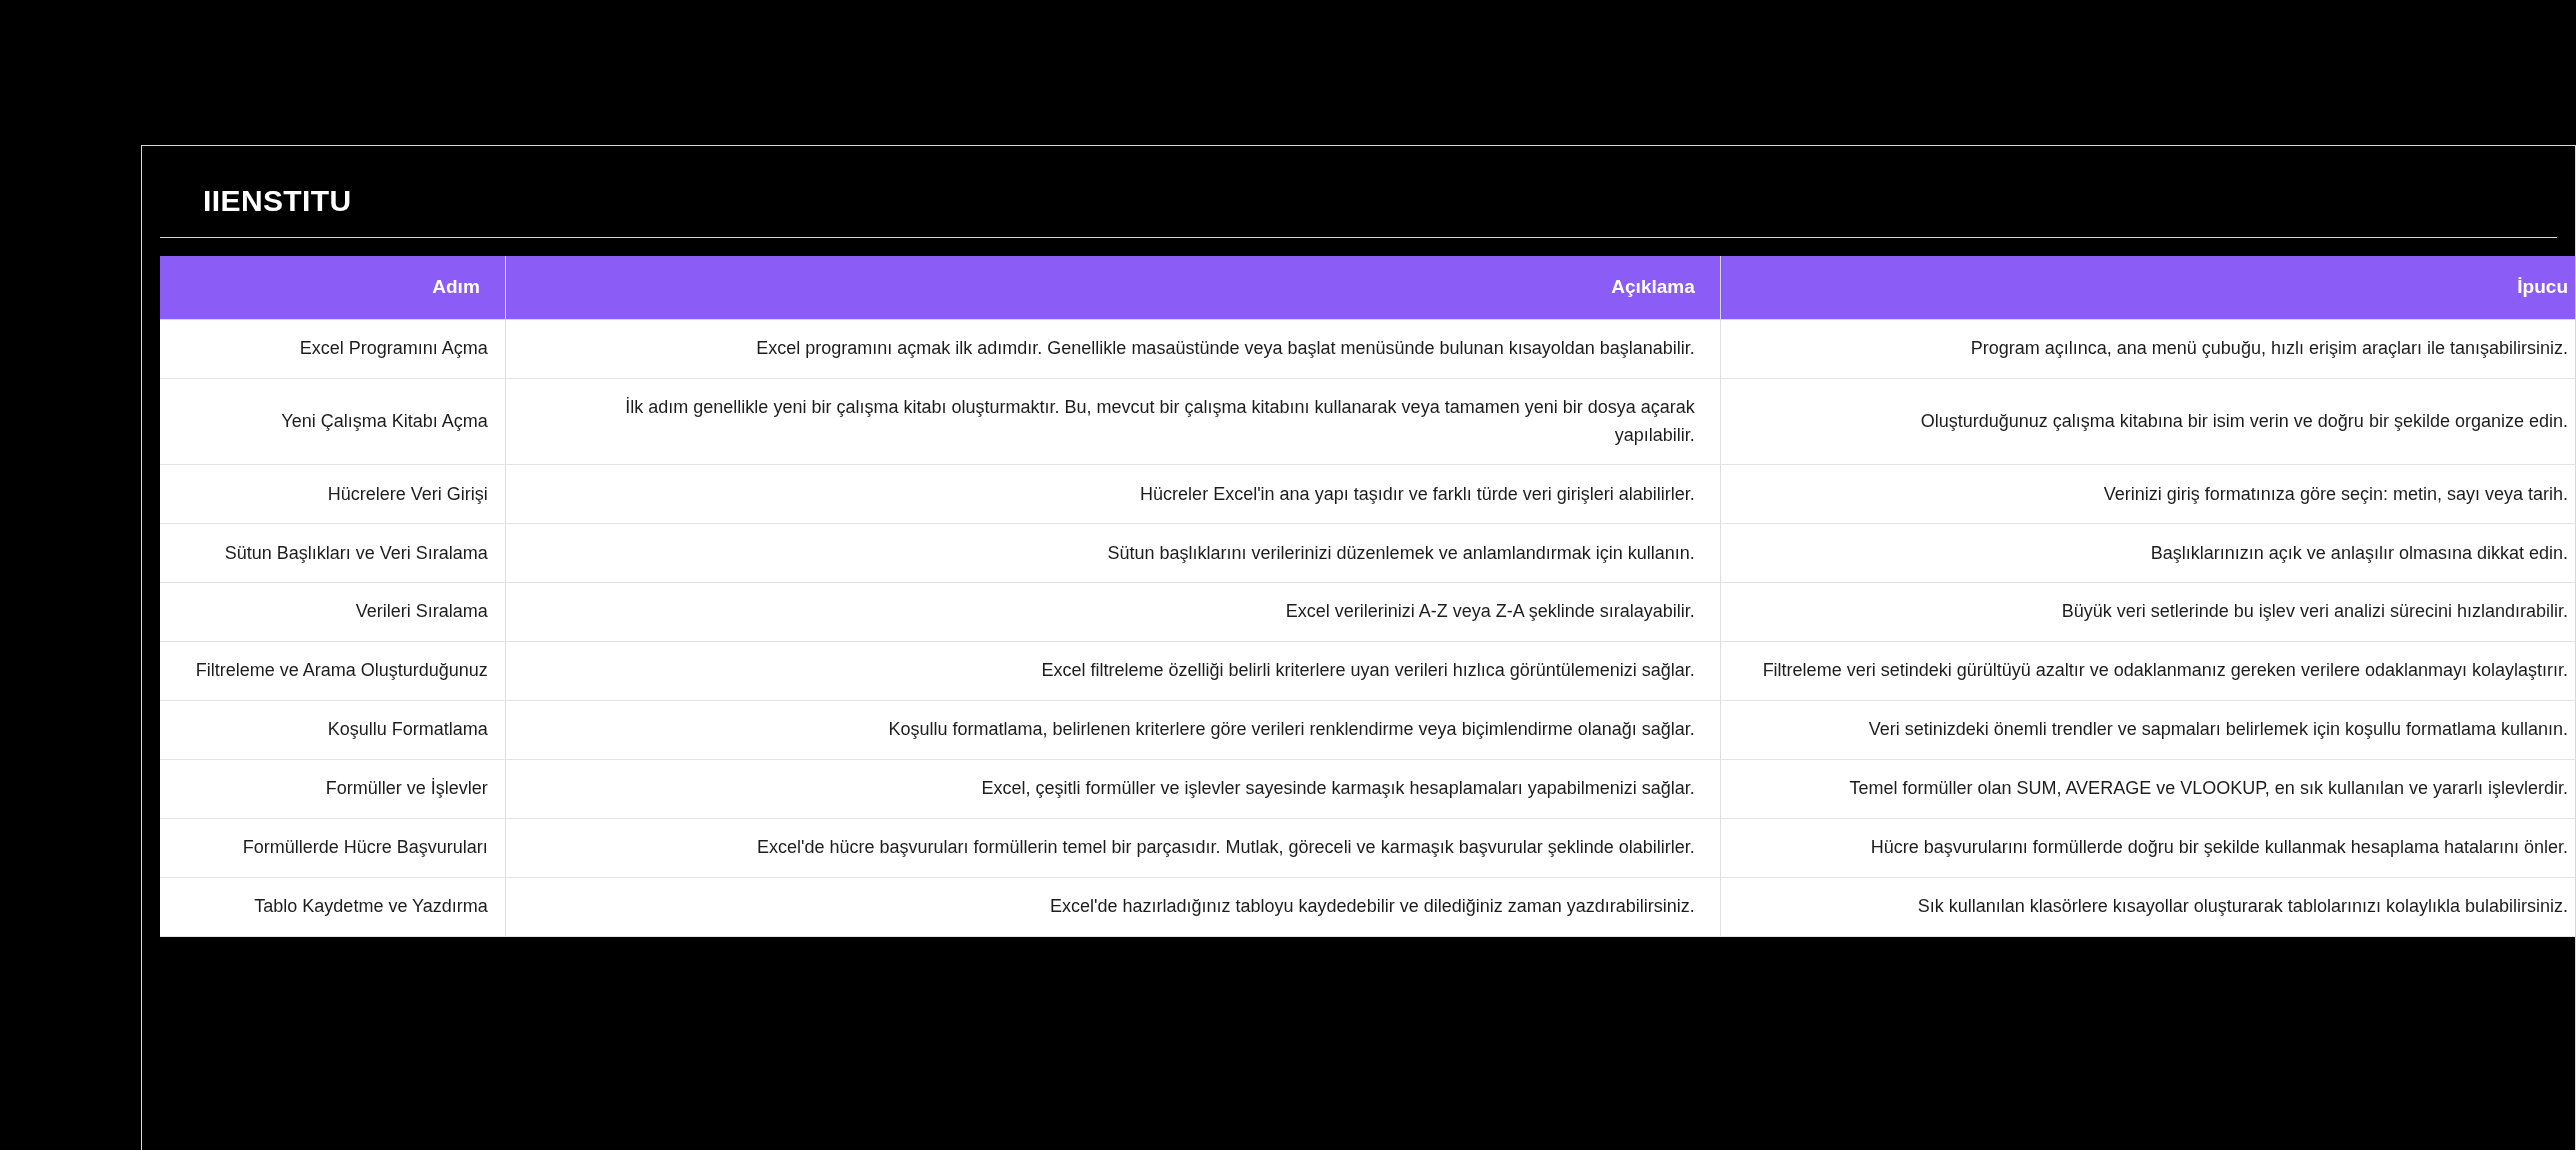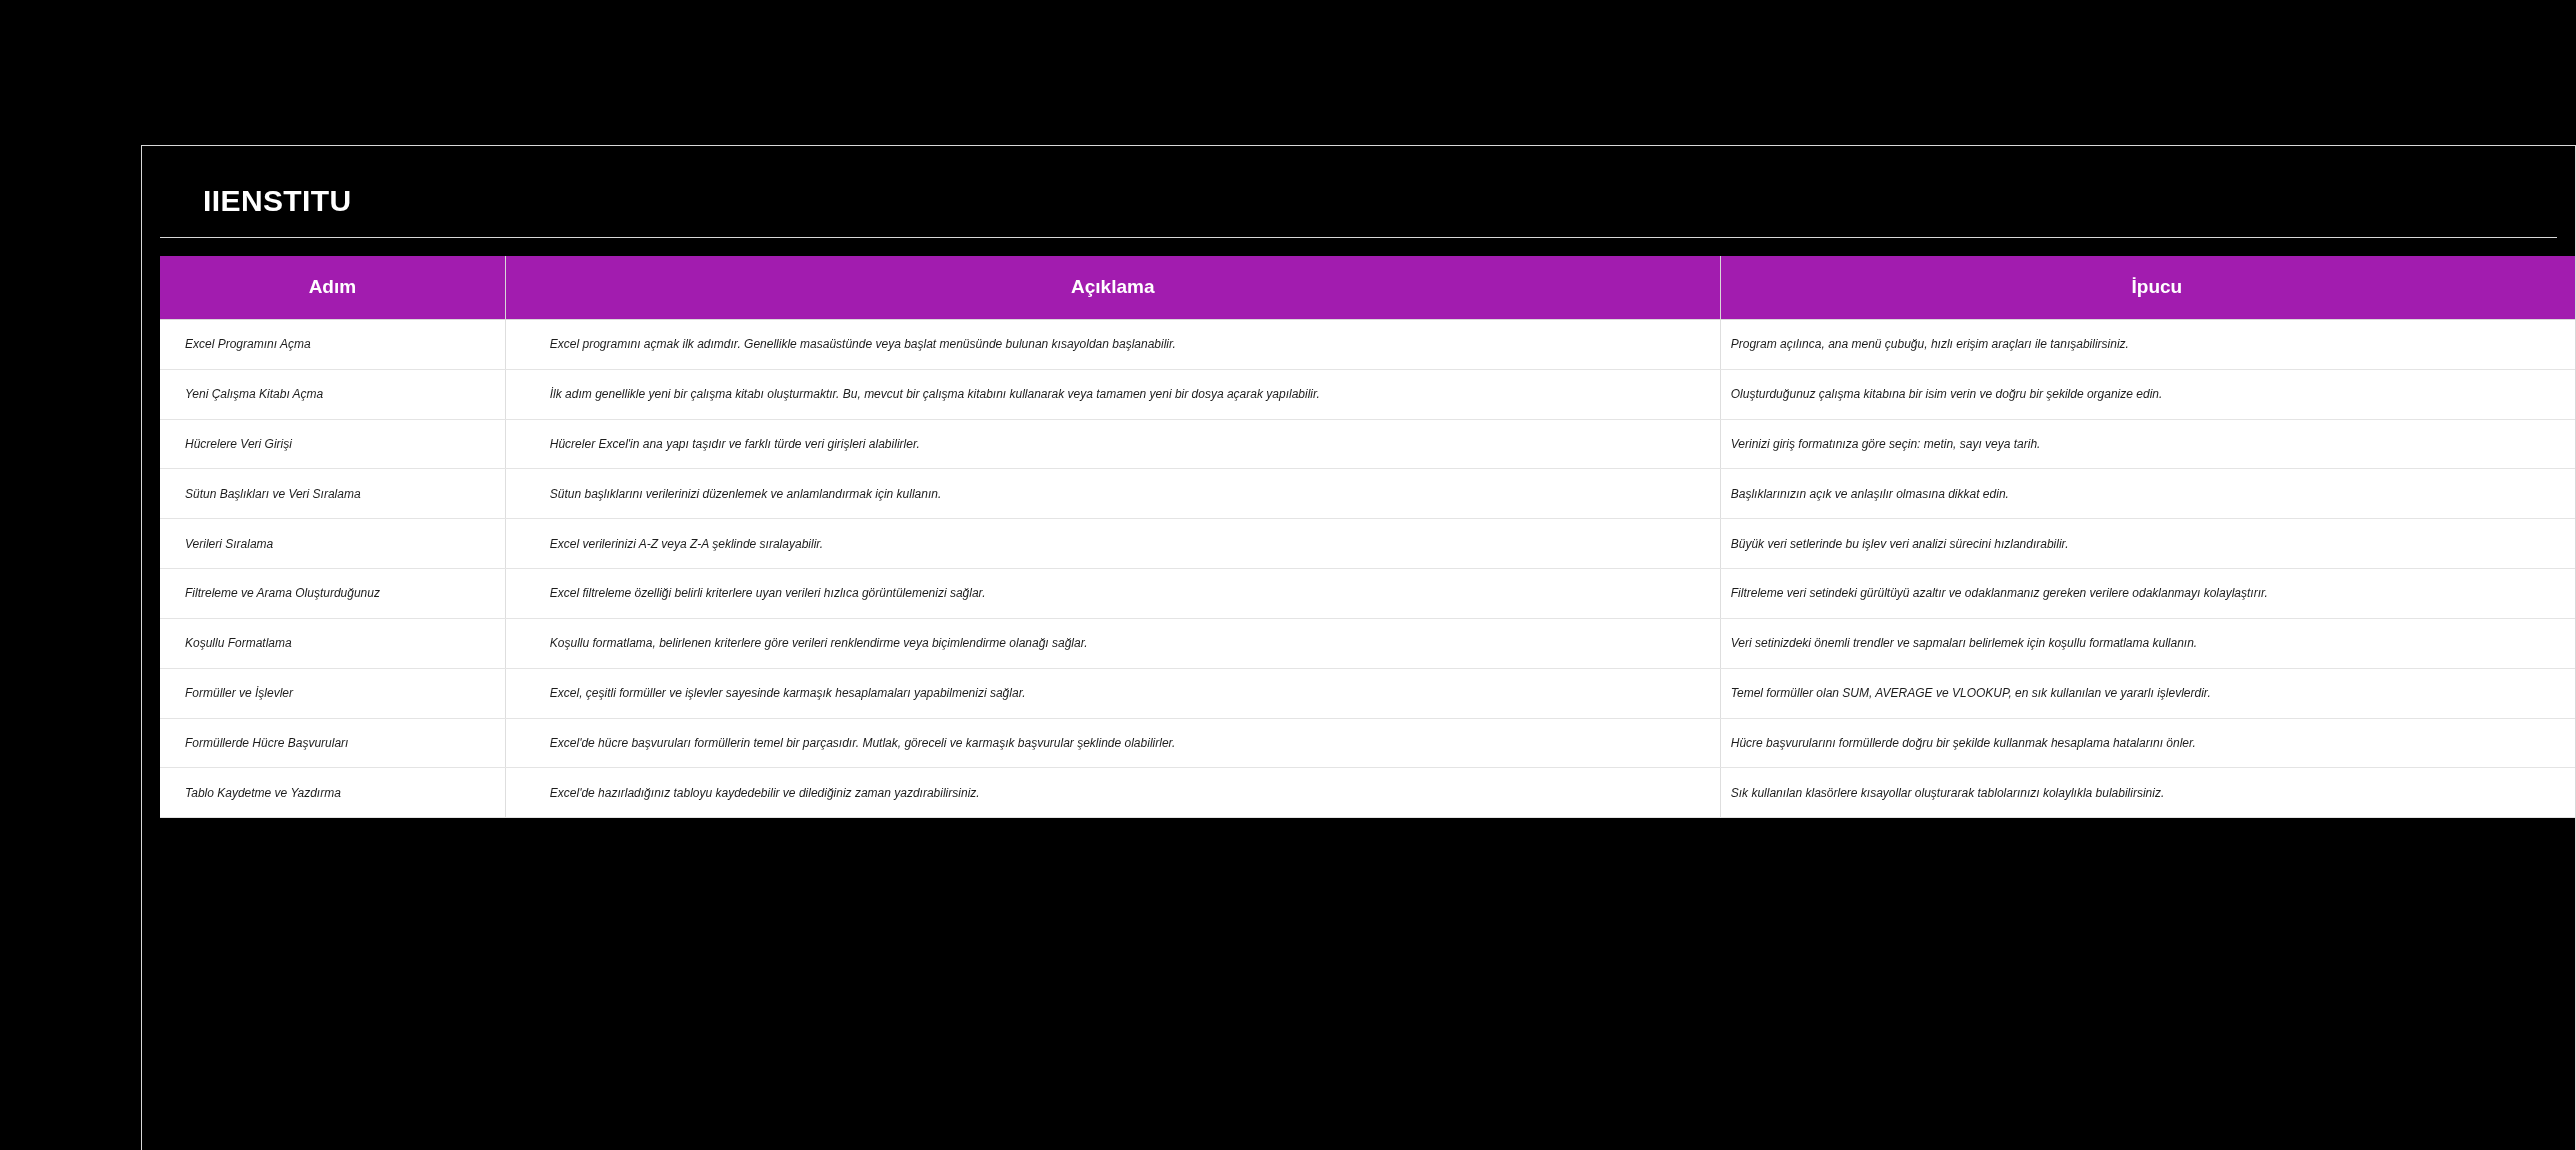--- a/index.html
+++ b/index.html
@@ -52,47 +52,46 @@
     width: 100%;
     border-collapse: collapse;
     table-layout: fixed;
   }
 
   table.data-table col.c-adim      { width: 345px; }
   table.data-table col.c-aciklama  { width: 1214px; }
   table.data-table col.c-ipucu     { width: 872px; }
 
   thead th {
-    background: #a21caf;
+    background: #8b5cf6;
     color: #ffffff;
     font-size: 19px;
     font-weight: bold;
-    text-align: center;
+    text-align: right;
     padding: 20px 25px 21px 25px;
     border-right: 1.9px solid #d8d8d8;
     border-bottom: 1.9px solid #d8d8d8;
     vertical-align: middle;
     height: 63px;
   }
   thead th:last-child { border-right: none; }
 
   tbody tr { background: #ffffff; }
 
   tbody td {
     background: #ffffff;
     color: #1d1d1d;
-    font-size: 12px;
+    font-size: 18px;
     line-height: 1.52;
-    text-align: left;
+    text-align: right;
     vertical-align: middle;
     padding: 15.3px 25px 15.3px 25px;
     border-right: 1px solid #dedede;
     border-bottom: 1px solid #e4e4e4;
     word-wrap: break-word;
-    font-style: italic;
   }
   tbody td:last-child { border-right: none; }
 
   tbody td.cell-adim { padding-right: 17px; }
   tbody td.cell-aciklama { padding-left: 44px; }
   tbody td.cell-ipucu { padding-left: 10px; }
 
   tbody tr:last-child td { border-bottom: 1px solid #e4e4e4; }
 </style>
 </head>

